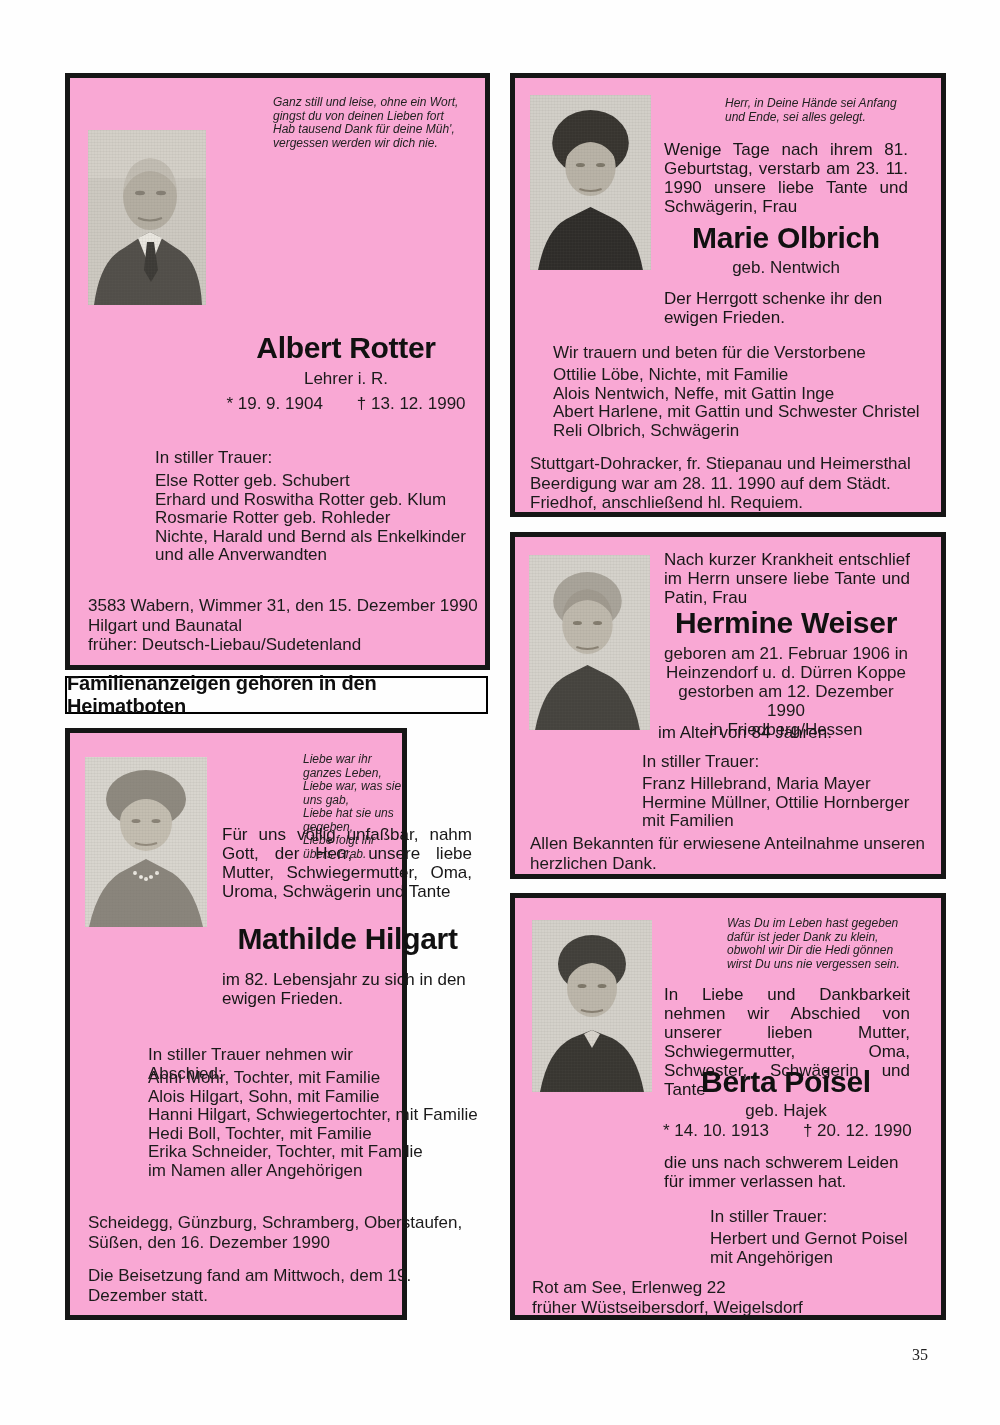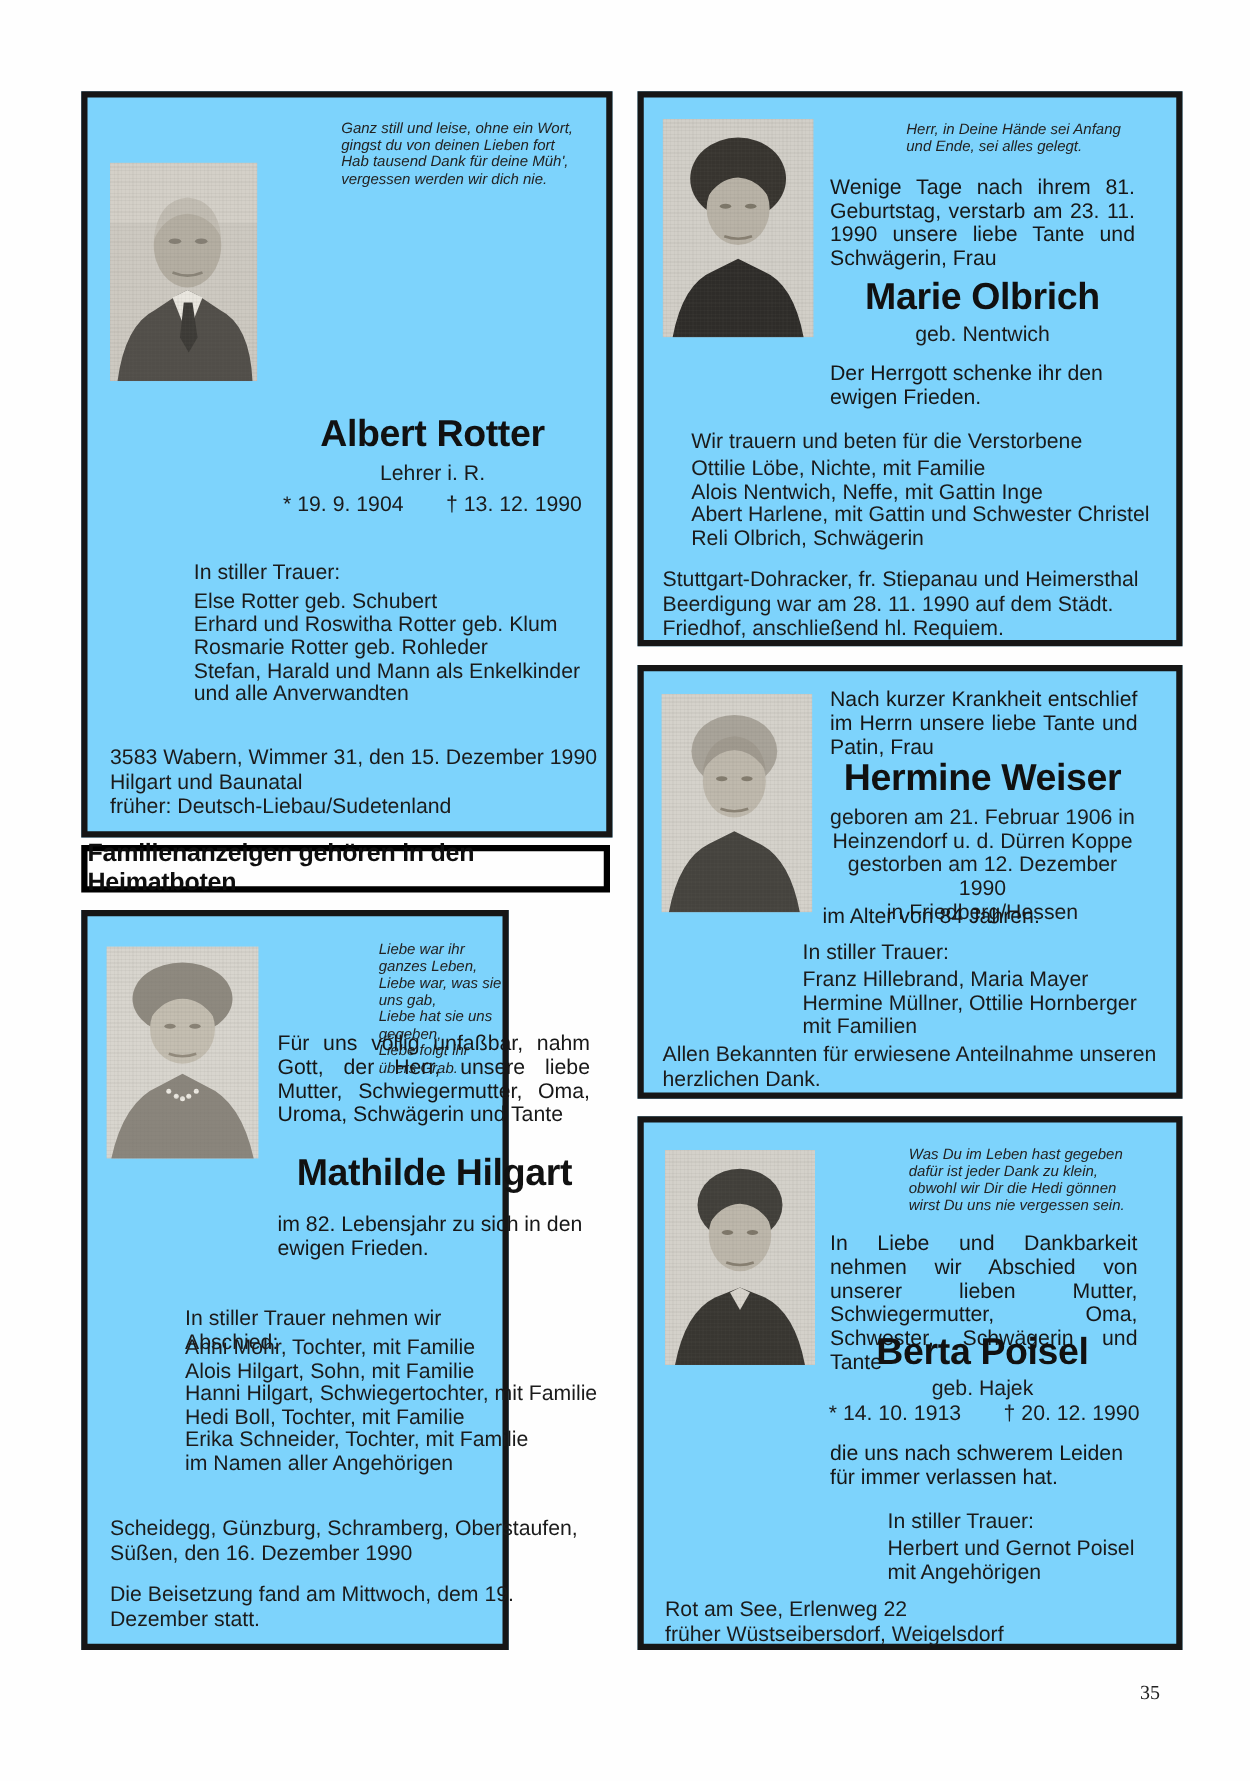--- a/index.html
+++ b/index.html
@@ -1,38 +1,38 @@
 <!DOCTYPE html>
 <html><head>
 <meta charset="utf-8">
 <style>
   html,body{margin:0;padding:0;background:#ffffff;}
   #page{position:relative;width:1000px;height:1425px;background:#fefefe;
         font-family:"Liberation Sans",sans-serif;color:#1b1b1b;overflow:hidden;}
-  .notice{position:absolute;border:5px solid #161616;background:#7dd3fc;box-sizing:border-box;}
+  .notice{position:absolute;border:5px solid #161616;background:#f9a8d4;box-sizing:border-box;}
   .abs{position:absolute;}
   .photo{position:absolute;overflow:hidden;}
   .photo svg{display:block;width:100%;height:100%;}
   .photo::after{content:"";position:absolute;inset:0;
      background:repeating-linear-gradient(0deg,rgba(110,108,100,.07) 0 1px,transparent 1px 3px),
                 repeating-linear-gradient(90deg,rgba(110,108,100,.05) 0 1px,transparent 1px 3px);}
   .poem{font-style:italic;font-size:12px;line-height:13.5px;color:#222;}
   .intro{font-size:17px;line-height:19px;text-align:justify;color:#171717;}
   .plain{font-size:17px;line-height:19px;color:#171717;}
   .dname{font-size:30px;font-weight:700;line-height:32px;letter-spacing:-.3px;text-align:center;color:#111;}
   .ccol{text-align:center;}
   .sub{font-size:17px;line-height:20px;text-align:center;}
   .dates{font-size:17px;line-height:20px;text-align:center;white-space:nowrap;}
   .dgap{display:inline-block;width:34px;}
   .label{font-size:17px;line-height:19px;}
   .mlist{font-size:17px;line-height:18.5px;}
   .mlist .b,.bline{font-weight:400;}
   .addr{font-size:17px;line-height:19.5px;}
   #banner{position:absolute;left:65px;top:676px;width:423px;height:38px;
-     border:5px solid #000000;box-sizing:border-box;display:flex;align-items:center;justify-content:flex-start;}
+     border:2px solid #000000;box-sizing:border-box;display:flex;align-items:center;justify-content:flex-start;}
   #banner span{font-size:20px;font-weight:700;letter-spacing:-.2px;color:#0e0e0e;}
   #pagenum{position:absolute;left:912px;top:1346px;font-family:"Liberation Serif",serif;font-size:16px;color:#222;}
 </style>
 </head>
 <body>
 
 <div id="page">
 
   <section class="notice" style="left:65px;top:73px;width:425px;height:597px">
     <div class="photo" style="left:18px;top:52px;width:118px;height:175px">
@@ -58,21 +58,21 @@
     <div class="ccol abs" style="left:150px;top:254px;width:252px">
       <div class="dname">Albert Rotter</div>
       <div class="sub" style="margin-top:5px">Lehrer i. R.</div>
       <div class="dates" style="margin-top:5px"><span>* 19. 9. 1904</span><span class="dgap"></span><span>† 13. 12. 1990</span></div>
     </div>
     <div class="label abs" style="left:85px;top:370px">In stiller Trauer:</div>
     <div class="mlist abs" style="left:85px;top:394px;width:320px">
       <div><span class="b">Else Rotter</span><span> geb. Schubert</span></div>
       <div><span class="b">Erhard und Roswitha Rotter</span><span> geb. Klum</span></div>
       <div><span class="b">Rosmarie Rotter</span><span> geb. Rohleder</span></div>
-      <div><span class="b">Stefan, Harald und Mann</span><span> als Enkelkinder</span></div>
+      <div><span class="b">Nichte, Harald und Bernd</span><span> als Enkelkinder</span></div>
       <div><span class="b">und alle Anverwandten</span><span></span></div>
     </div>
     <div class="addr abs" style="left:18px;top:518px;width:392px">
       <div>3583 Wabern, Wimmer 31, den 15. Dezember 1990</div>
       <div>Hilgart und Baunatal</div>
       <div>früher: Deutsch-Liebau/Sudetenland</div>
     </div>
   </section>
 
   <div id="banner">

